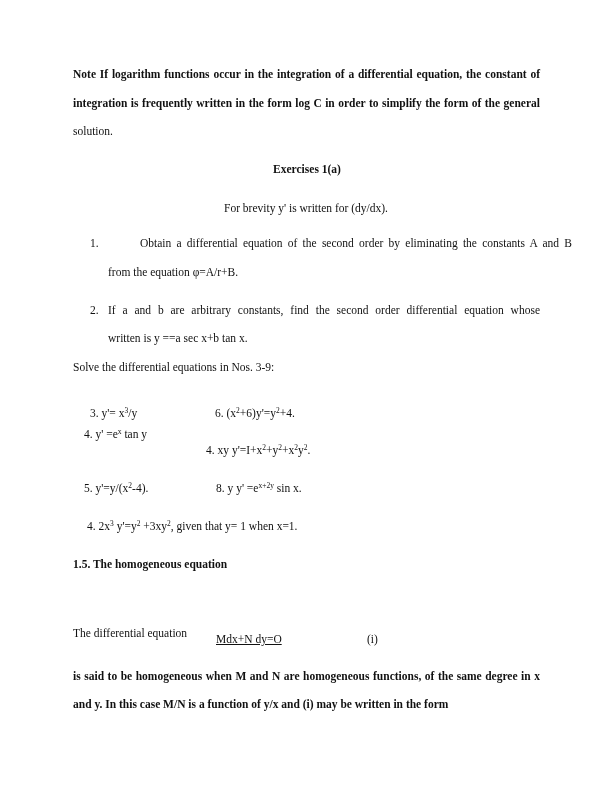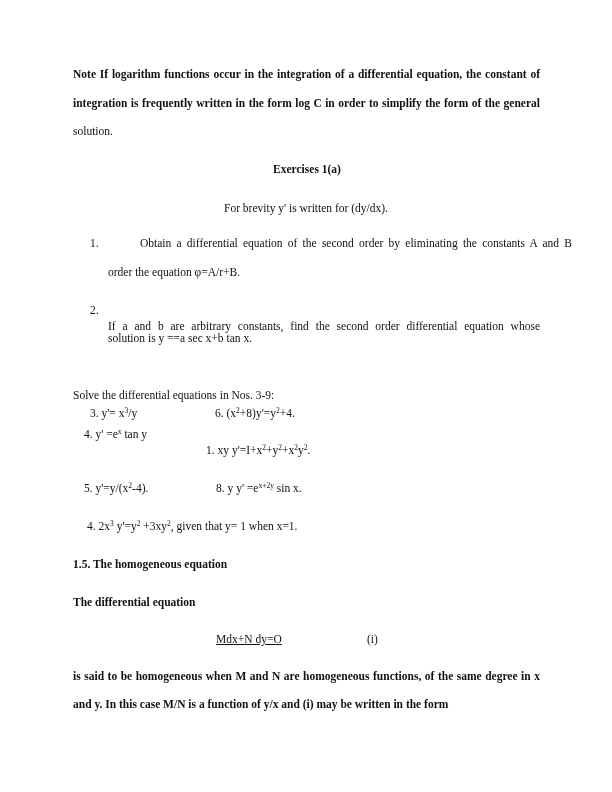--- a/index.html
+++ b/index.html
@@ -18,39 +18,39 @@
 
   <div class="ln just" style="top:67px;">Note If logarithm functions occur in the integration of a differential equation, the constant of</div>
   <div class="ln just" style="top:96px;">integration is frequently written in the form log C in order to simplify the form of the general</div>
   <div class="ln" style="top:124px; left:73px;">solution.</div>
 
   <div class="ln center bold" style="top:162px; left:1px;">Exercises 1(a)</div>
   <div class="ln center" style="top:201px;">For brevity y' is written for (dy/dx).</div>
 
   <div class="ln" style="top:236px; left:90px;">1.</div>
   <div class="ln" style="top:236px; left:108px; width:432px; text-align:justify; text-align-last:justify; white-space:normal;margin-left:32px;">Obtain a differential equation of the second order by eliminating the constants A and B</div>
-  <div class="ln" style="top:265px; left:108px;">order the equation φ=A/r+B.</div>
+  <div class="ln" style="top:265px; left:108px;">from the equation φ=A/r+B.</div>
 
   <div class="ln" style="top:303px; left:90px;">2.</div>
-  <div class="ln" style="top:319px; left:108px; width:432px; text-align:justify; text-align-last:justify; white-space:normal;">If a and b are arbitrary constants, find the second order differential equation whose</div>
-  <div class="ln" style="top:331px; left:108px;">solution is y ==a sec x+b tan x.</div>
+  <div class="ln" style="top:303px; left:108px; width:432px; text-align:justify; text-align-last:justify; white-space:normal;">If a and b are arbitrary constants, find the second order differential equation whose</div>
+  <div class="ln" style="top:331px; left:108px;">written is y ==a sec x+b tan x.</div>
 
-  <div class="ln" style="top:388px; left:73px;">Solve the differential equations in Nos. 3-9:</div>
+  <div class="ln" style="top:360px; left:73px;">Solve the differential equations in Nos. 3-9:</div>
 
   <div class="ln" style="top:406px; left:90px;"><span>3.   y'= x</span><sup>3</sup><span>/y</span></div>
-  <div class="ln" style="top:406px; left:215px;"><span>6. (x</span><sup>2</sup><span>+8)y'=y</span><sup>2</sup><span>+4.</span></div>
+  <div class="ln" style="top:406px; left:215px;"><span>6. (x</span><sup>2</sup><span>+6)y'=y</span><sup>2</sup><span>+4.</span></div>
 
   <div class="ln" style="top:427px; left:84px;text-align:center;"><span>4. y' =e</span><sup>x</sup><span> tan y</span></div>
-  <div class="ln" style="top:443px; left:206px;"><span>1. xy y'=I+x</span><sup>2</sup><span>+y</span><sup>2</sup><span>+x</span><sup>2</sup><span>y</span><sup>2</sup><span>.</span></div>
+  <div class="ln" style="top:443px; left:206px;"><span>4. xy y'=I+x</span><sup>2</sup><span>+y</span><sup>2</sup><span>+x</span><sup>2</sup><span>y</span><sup>2</sup><span>.</span></div>
 
   <div class="ln" style="top:481px; left:84px;"><span>5. y'=y/(x</span><sup>2</sup><span>-4).</span></div>
   <div class="ln" style="top:481px; left:216px;"><span>8. y y' =e</span><sup>x+2y</sup><span> sin x.</span></div>
 
   <div class="ln" style="top:519px; left:87px;"><span>4. 2x</span><sup>3</sup><span> y'=y</span><sup>2</sup><span> +3xy</span><sup>2</sup><span>, given that y= 1 when x=1.</span></div>
 
   <div class="ln bold" style="top:557px; left:73px;">1.5. The homogeneous equation</div>
-  <div class="ln" style="top:595px; left:73px;font-weight:bold;">The differential equation</div>
+  <div class="ln" style="top:626px; left:73px;">The differential equation</div>
   <div class="ln" style="top:632px; left:216px;text-decoration:underline;">Mdx+N dy=O</div>
   <div class="ln" style="top:632px; left:367px;">(i)</div>
   <div class="ln just" style="top:669px;">is said to be homogeneous when M and N are homogeneous functions, of the same degree in x</div>
   <div class="ln" style="top:697px; left:73px;font-weight:bold;">and y. In this case M/N is a function of y/x and (i) may be written in the form</div>
 
 </div>
 
 </body></html>

